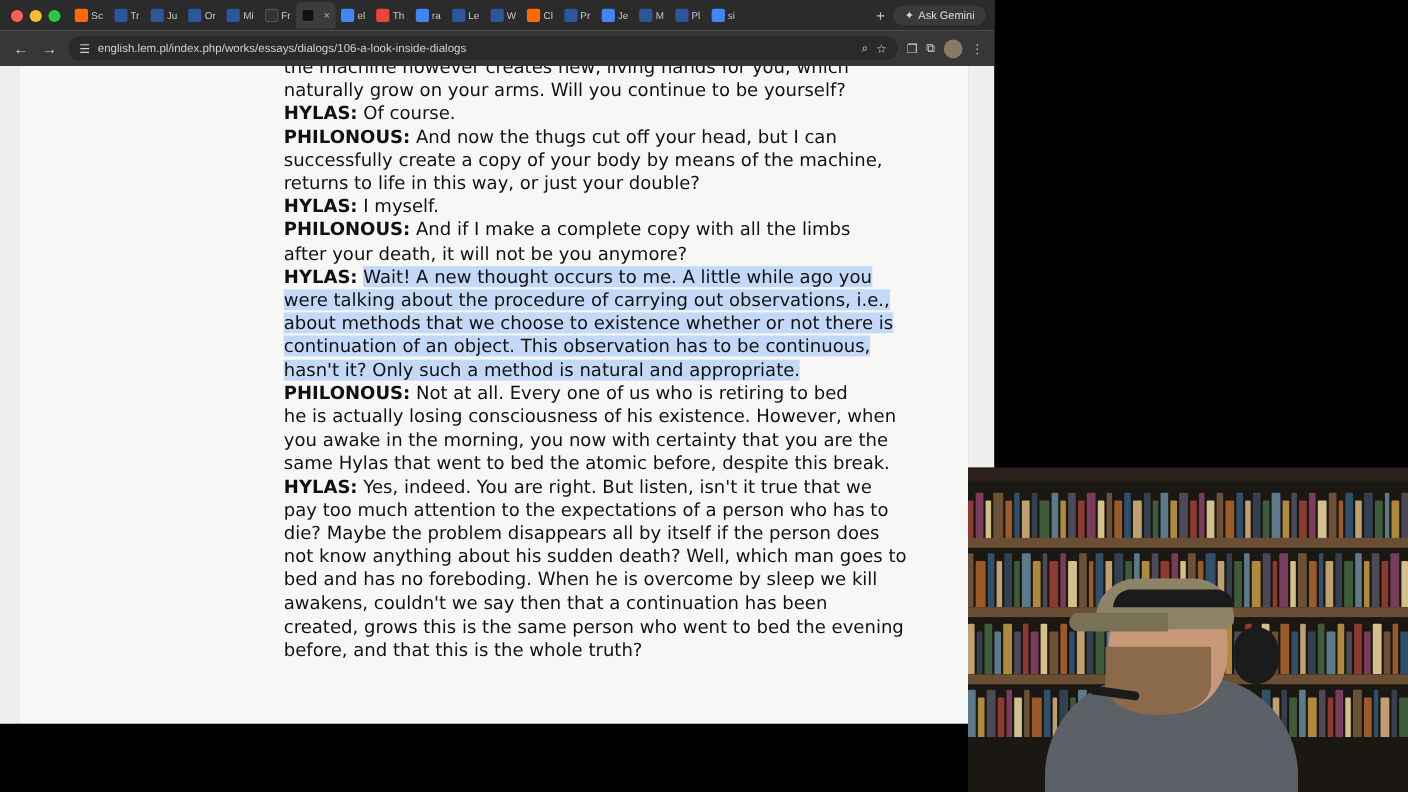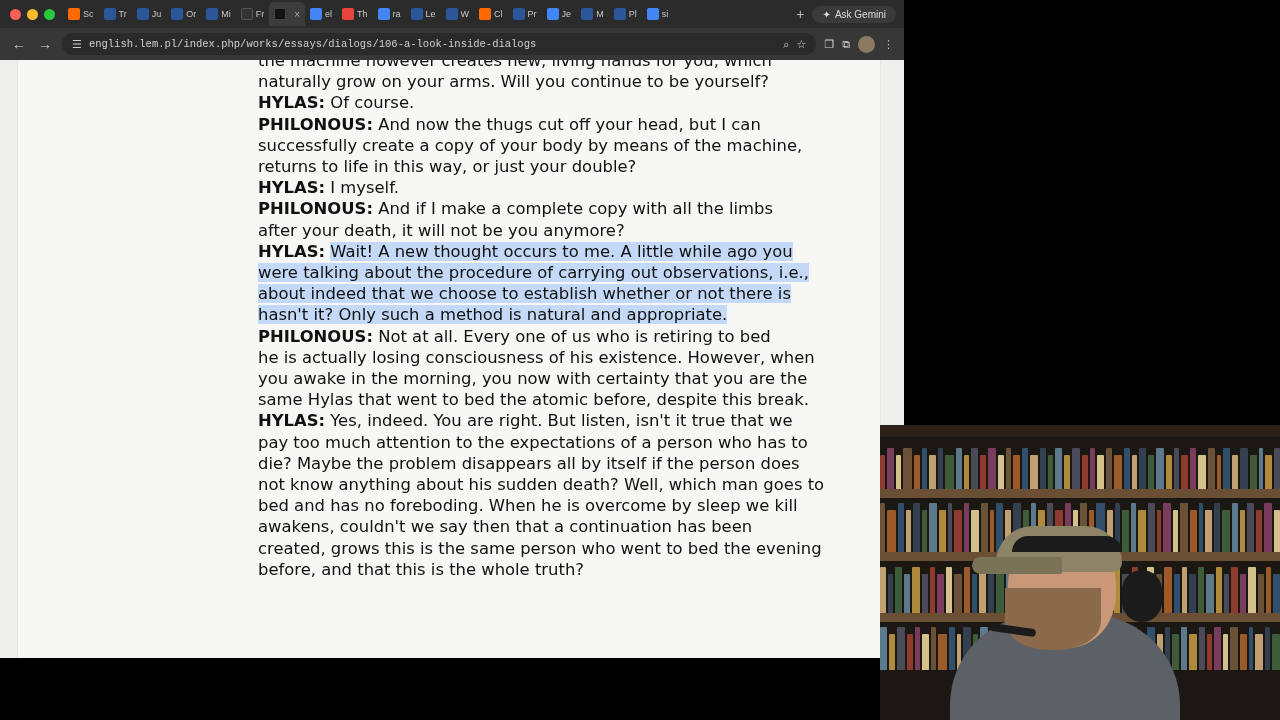--- a/index.html
+++ b/index.html
@@ -135,21 +135,21 @@
     height: 22px;
     background: #2a2a2a;
     border-radius: 11px;
     display: flex;
     align-items: center;
     padding: 0 10px;
     gap: 7px;
     color: #d0d0d0;
     font-size: 10.5px;
   }
-  .omnibox .url { flex: 1; white-space: nowrap; overflow: hidden; font-family: Liberation Mono, monospace; }
+  .omnibox .url { flex: 1; white-space: nowrap; overflow: hidden; }
   .tb-icon { color: #cfcfcf; font-size: 11px; }
   .profile-circle {
     width: 17px; height: 17px;
     border-radius: 50%;
     background: #8a7a64;
     display: inline-block;
   }
 
   
   .page {
@@ -383,21 +383,22 @@
             <p class="line"><span class="">naturally grow on your arms. Will you continue to be yourself?</span></p>
             <p class="line"><span class="spk">HYLAS:</span><span class=""> Of course.</span></p>
             <p class="line"><span class="spk">PHILONOUS:</span><span class=""> And now the thugs cut off your head, but I can</span></p>
             <p class="line"><span class="">successfully create a copy of your body by means of the machine,</span></p>
             <p class="line"><span class="">returns to life in this way, or just your double?</span></p>
             <p class="line"><span class="spk">HYLAS:</span><span class=""> I myself.</span></p>
             <p class="line"><span class="spk">PHILONOUS:</span><span class=""> And if I make a complete copy with all the limbs</span></p>
             <p class="line"><span class="">after your death, it will not be you anymore?</span></p>
             <p class="line"><span class="spk">HYLAS:</span> <span class="hl">Wait! A new thought occurs to me. A little while ago you</span></p>
             <p class="line"><span class="hl">were talking about the procedure of carrying out observations, i.e.,</span></p>
-            <p class="line"><span class="hl">about indeed that we choose to establish whether or not there is</span></p>
+            <p class="line"><span class="hl">about methods that we choose to existence whether or not there is</span></p>
+            <p class="line"><span class="hl">continuation of an object. This observation has to be continuous,</span></p>
             <p class="line"><span class="hl">hasn't it? Only such a method is natural and appropriate.</span></p>
             <p class="line"><span class="spk">PHILONOUS:</span><span class=""> Not at all. Every one of us who is retiring to bed</span></p>
             <p class="line"><span class="">he is actually losing consciousness of his existence. However, when</span></p>
             <p class="line"><span class="">you awake in the morning, you now with certainty that you are the</span></p>
             <p class="line"><span class="">same Hylas that went to bed the atomic before, despite this break.</span></p>
             <p class="line"><span class="spk">HYLAS:</span><span class=""> Yes, indeed. You are right. But listen, isn't it true that we</span></p>
             <p class="line"><span class="">pay too much attention to the expectations of a person who has to</span></p>
             <p class="line"><span class="">die? Maybe the problem disappears all by itself if the person does</span></p>
             <p class="line"><span class="">not know anything about his sudden death? Well, which man goes to</span></p>
             <p class="line"><span class="">bed and has no foreboding. When he is overcome by sleep we kill</span></p>

